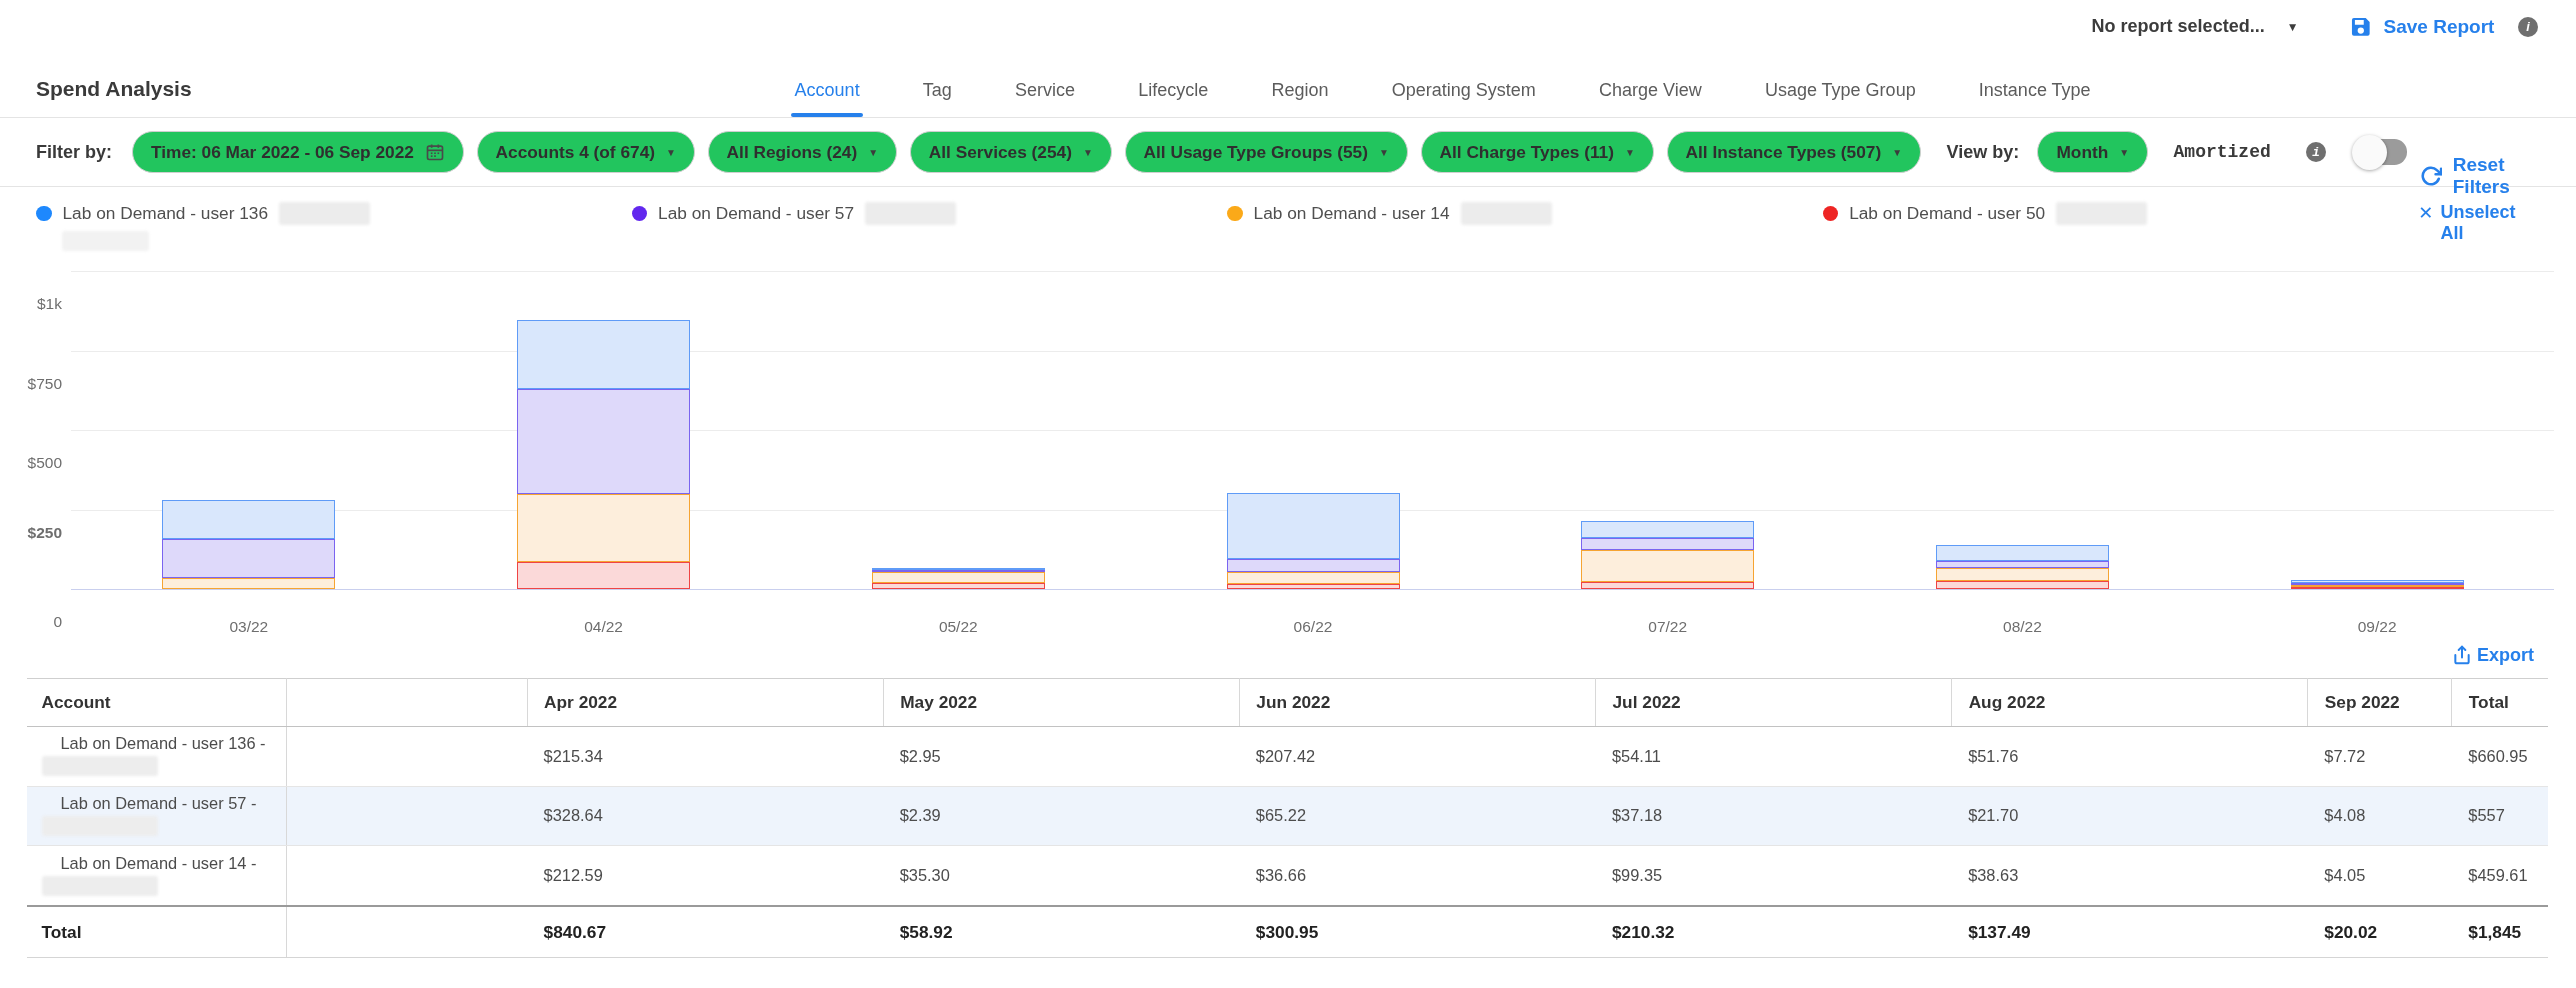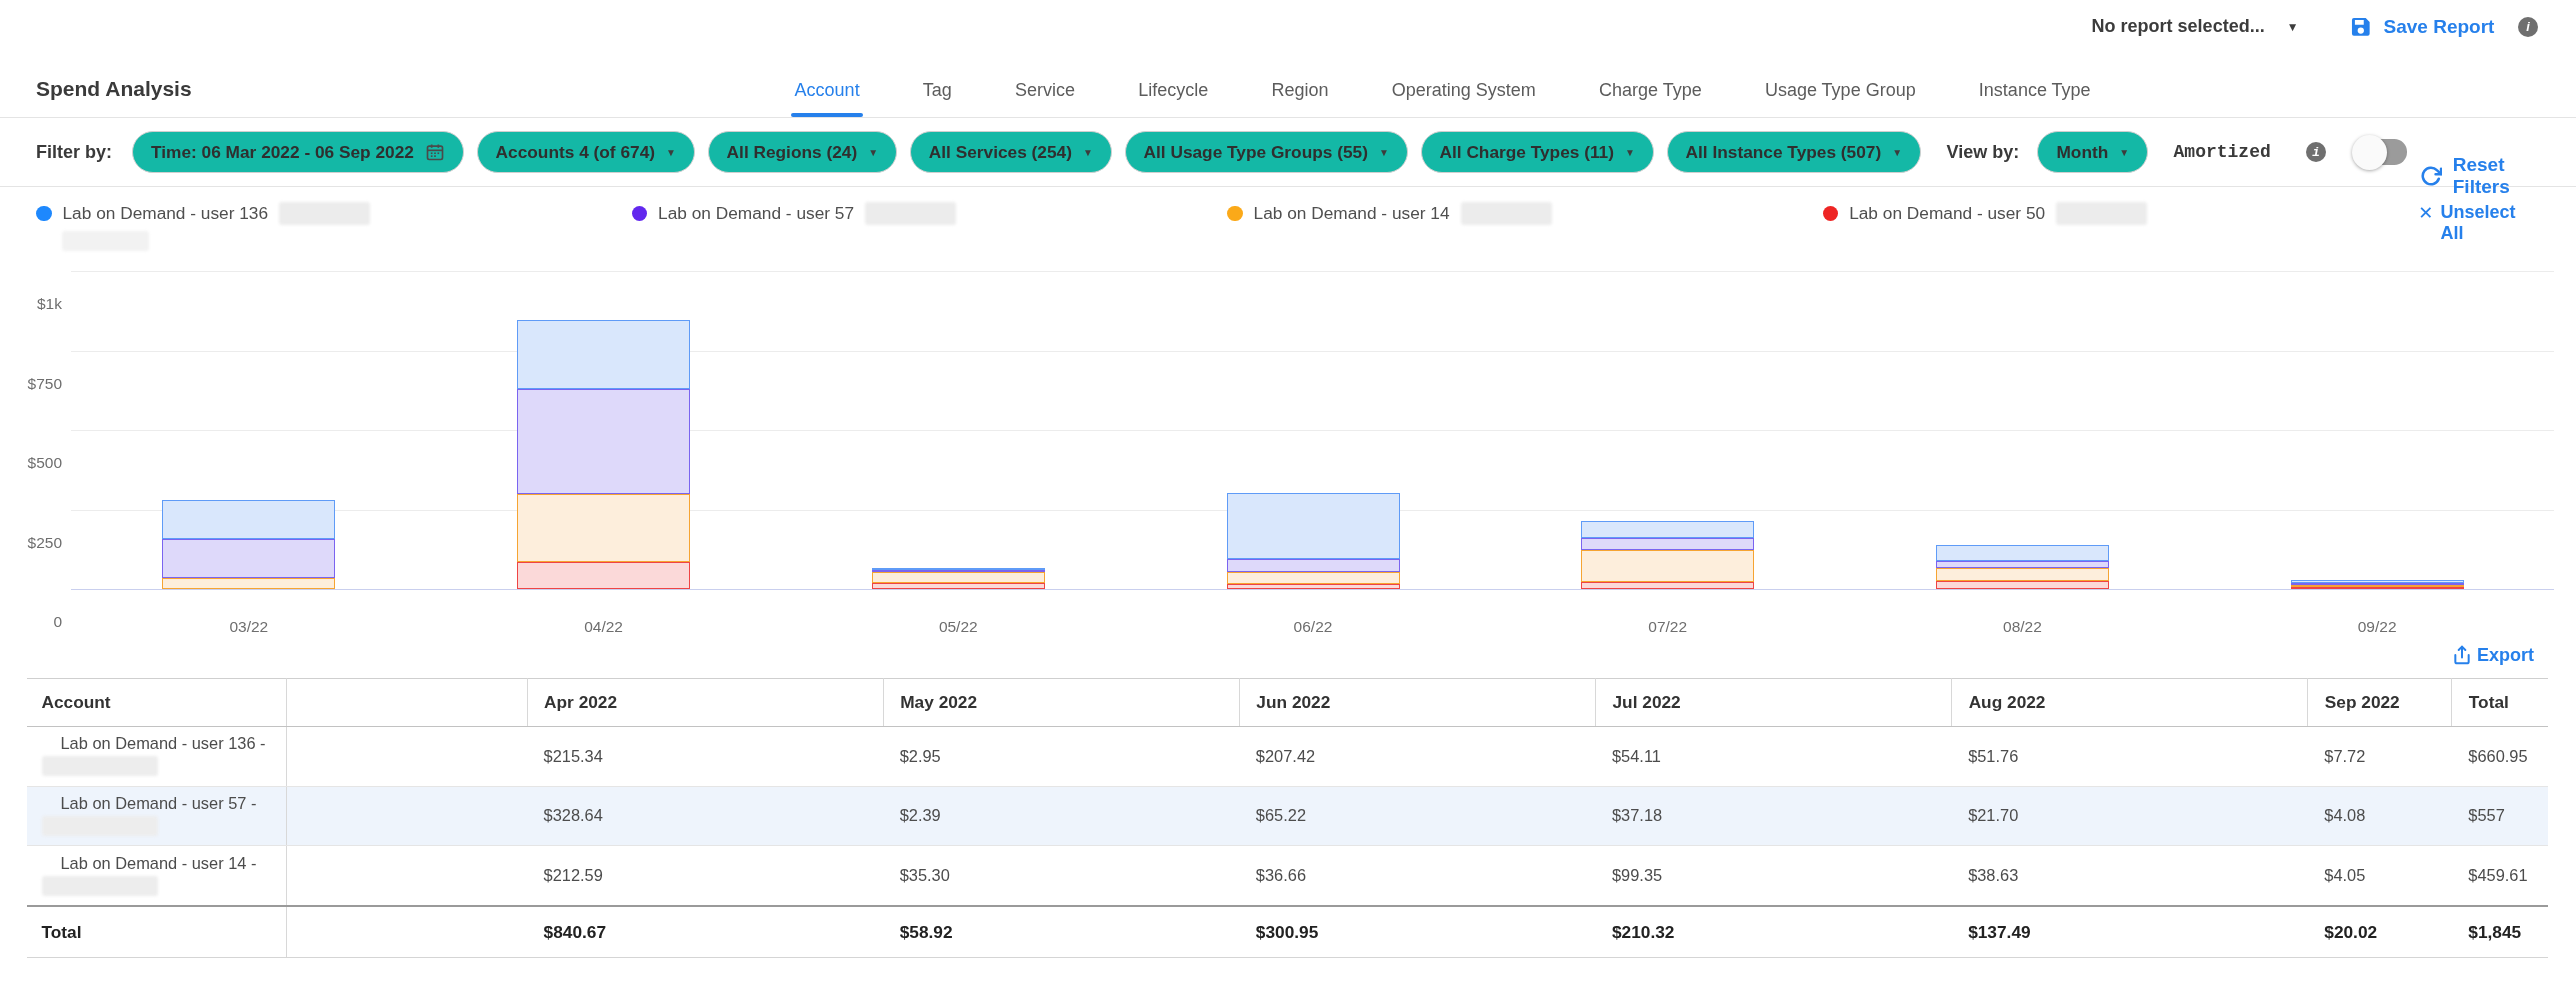--- a/index.html
+++ b/index.html
@@ -14,21 +14,21 @@
     display:inline-flex; align-items:center; justify-content:center; font-style:italic; }
   .title-row { position:relative; height:65px; border-bottom:0.9px solid #e4e4e4; }
   .page-title { position:absolute; left:36px; bottom:16.4px; font-size:21px; font-weight:600; color:#3a3a3a; }
   .tabs { position:absolute; left:791px; bottom:0; display:flex; gap:56px; }
   .tab { font-size:18px; color:#5c5c5c; padding:0 3.6px 16.4px 3.6px; position:relative; cursor:pointer; white-space:nowrap; }
   .tab.active { color:#2680eb; }
   .tab.active::after { content:""; position:absolute; left:0; right:0; bottom:0; height:4.5px; background:#2680eb; border-radius:2.7px; }
   .filter-bar { height:69px; display:flex; align-items:center; gap:12.7px; padding:0 38px 0 36px; border-bottom:0.9px solid #e4e4e4; }
   .filter-label { font-size:18px; font-weight:700; margin-right:7.3px; white-space:nowrap; }
   .pill { display:flex; align-items:center; gap:11px; height:42px; padding:0 18px; border:0.9px solid #cfcfcf; border-radius:21px;
-    font-size:17.3px; font-weight:700; color:#2f2f2f; background:#14b8a6; cursor:pointer; white-space:nowrap; }
+    font-size:17.3px; font-weight:700; color:#2f2f2f; background:#22c55e; cursor:pointer; white-space:nowrap; }
   .pill .caret { font-size:10px; }
   .view-by { display:flex; align-items:center; gap:11px; margin-left:12.7px; }
   .amortized { display:flex; align-items:center; gap:28px; margin-left:12.7px;font-family:Liberation Mono, monospace; }
   .toggle { width:53px; height:25.5px; border-radius:12.7px; background:#9b9b9b; position:relative; cursor:pointer; }
   .toggle .knob { position:absolute; left:-1.8px; top:-4.5px; width:35px; height:35px; border-radius:50%; background:#fafafa;
     box-shadow:0 0.9px 3.6px rgba(0,0,0,.35); }
   .reset-filters { margin-left:auto; display:flex; align-items:center; gap:11px; color:#2680eb; font-size:19px; font-weight:700; cursor:pointer;margin-top:48px; }
   .legend-row { display:flex; padding:14.5px 38px 5.5px 36px; min-height:67px; }
   .legend-item { width:620px; font-size:17.3px; color:#4f4f4f; cursor:pointer; }
   .legend-line { display:flex; align-items:center; gap:11px; }
@@ -79,21 +79,21 @@
 
 <div class="title-row">
   <div class="page-title">Spend Analysis</div>
   <div class="tabs" id="tabs">
       <div class="tab active">Account</div>
       <div class="tab">Tag</div>
       <div class="tab">Service</div>
       <div class="tab">Lifecycle</div>
       <div class="tab">Region</div>
       <div class="tab">Operating System</div>
-      <div class="tab">Charge Type</div>
+      <div class="tab">Charge View</div>
       <div class="tab">Usage Type Group</div>
       <div class="tab">Instance Type</div>
     </div>
 </div>
 
 <div class="filter-bar">
   <span class="filter-label">Filter by:</span>
   <div class="pill">
     <span>Time: 06 Mar 2022 - 06 Sep 2022</span>
     <span>
@@ -197,21 +197,21 @@
 
 <div class="chart-section">
   <div class="plot" id="plot">
       <div class="gridline" style="top: 0px;"></div>
       <div class="ytick" style="top: 0px; left: -65px;">$1k</div>
       <div class="gridline" style="top: 80px;"></div>
       <div class="ytick" style="top: 80px; left: -65px;">$750</div>
       <div class="gridline" style="top: 159px;"></div>
       <div class="ytick" style="top: 159px; left: -65px;">$500</div>
       <div class="gridline" style="top: 239px;"></div>
-      <div class="ytick" style="top: 239px; left: -65px;">$250</div>
+      <div class="ytick" style="top: 229px; left: -65px; font-weight: bold;">$250</div>
       <div class="gridline zero" style="top: 318px;"></div>
       <div class="ytick" style="top: 318px; left: -65px;">0</div>
       <div class="bar" style="left: calc(7.14286% - 86px);">
         <div class="seg" style="height: 39px; background: rgb(217, 231, 252); border-color: rgb(95, 155, 247); border-width: 1.8px;"></div>
         <div class="seg" style="height: 39px; background: rgb(222, 217, 250); border-color: rgb(122, 100, 240); border-width: 1.8px;"></div>
         <div class="seg" style="height: 10.5px; background: rgb(253, 238, 220); border-color: rgb(246, 164, 50); border-width: 1.8px;"></div>
       </div>
       <div class="xlabel" style="left: calc(7.14286% - 86px);">03/22</div>
       <div class="bar" style="left: calc(21.4286% - 86px);">
         <div class="seg" style="height: 69px; background: rgb(217, 231, 252); border-color: rgb(95, 155, 247); border-width: 1.8px;"></div>

